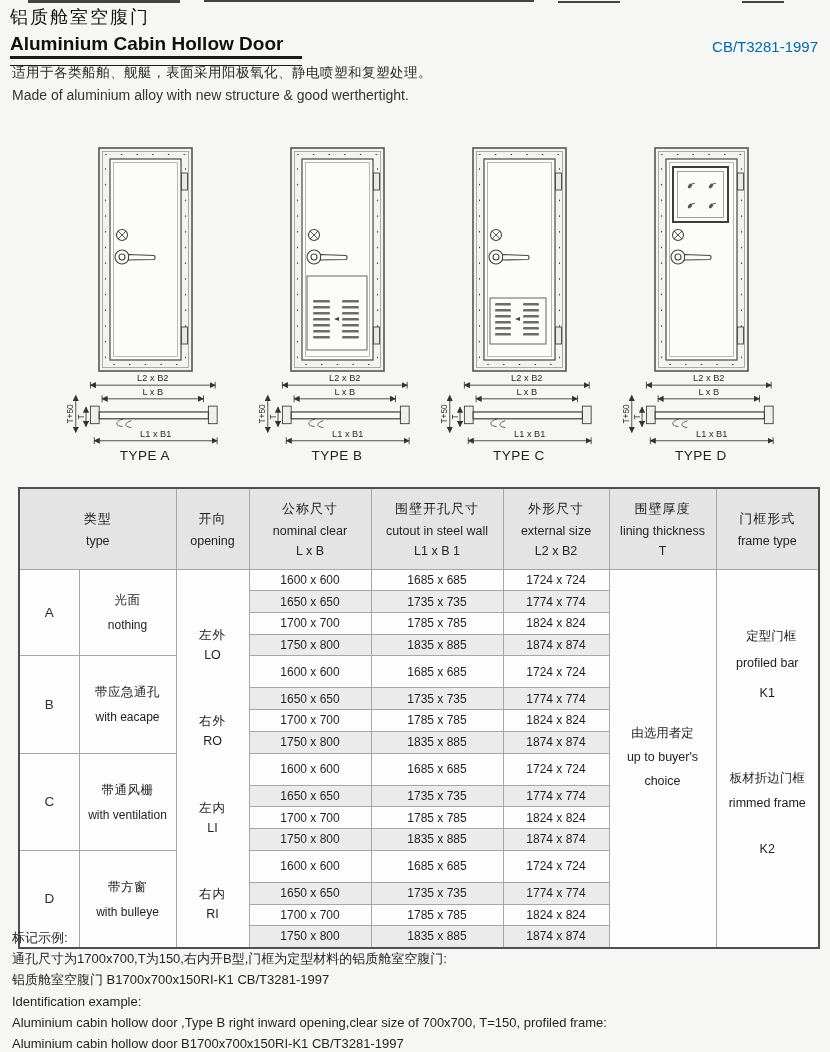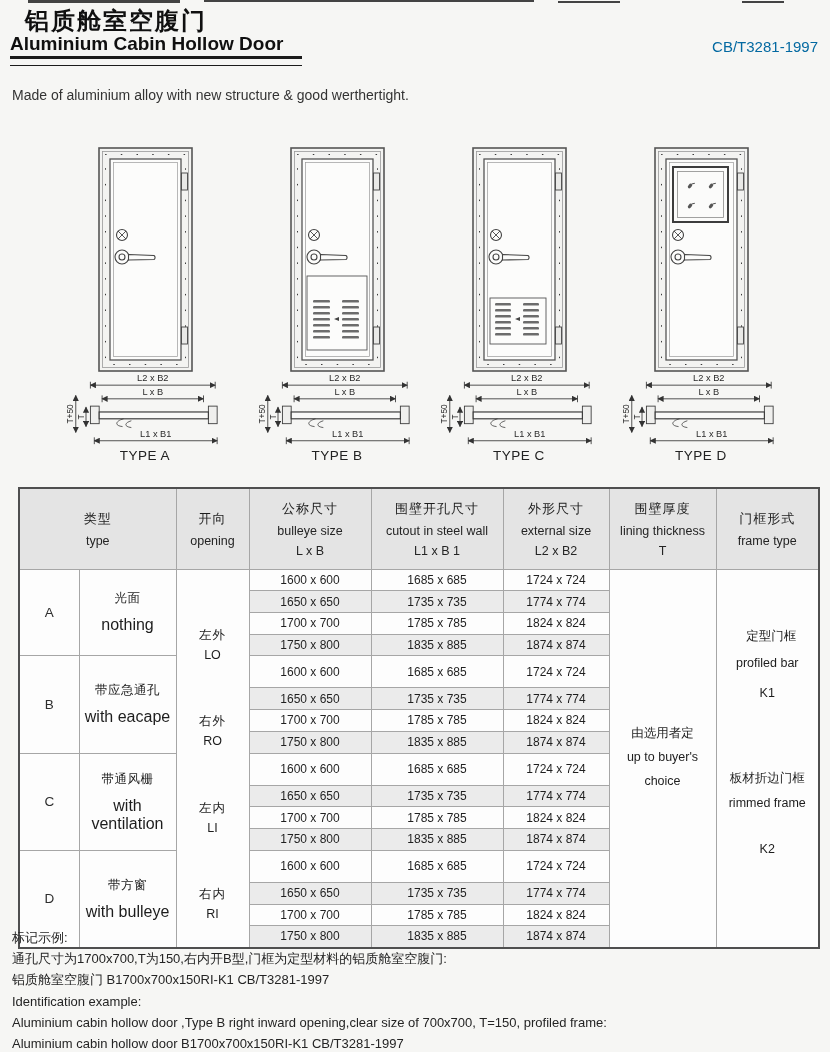--- a/index.html
+++ b/index.html
@@ -12,21 +12,21 @@
     width:830px;height:1052px;
     margin:0 auto;
     background:var(--page-bg,#f6f6f4);
     overflow:hidden;
     color:var(--ink,#1d1d1d);
   }
   
   .scanmark{position:absolute;background:#232323;opacity:.85;}
 
   
-  .title-zh{position:absolute;left:25px;top:5px;font-size:24px;font-weight:bold;letter-spacing:2px;color:#101010;}
+  .title-zh{position:absolute;left:10px;top:5px;font-size:18px;font-weight:normal;letter-spacing:2px;color:#101010;}
   .title-en{position:absolute;left:10px;top:33px;font-size:19px;font-weight:bold;color:#101010;}
   .title-rule{position:absolute;left:10px;top:56px;width:292px;height:6px;
     border-top:3px solid #1b1b1b;border-bottom:1px solid #1b1b1b;}
   .standard{position:absolute;right:12px;top:38px;font-size:15px;color:#0369a1;}
   .desc-zh{position:absolute;left:12px;top:64px;font-size:13.5px;color:#2a2a2a;letter-spacing:.5px;}
   .desc-en{position:absolute;left:12px;top:87px;font-size:14px;color:#333;}
 
   
   .fig{position:absolute;top:147px;width:170px;text-align:center;}
   .fig svg{display:block;margin:0 auto;}
@@ -49,21 +49,21 @@
   .spec-table tbody tr{height:21.7px;}
   th{background:var(--header-bg,#e4e4e4);font-weight:normal;}
   .h-zh{font-size:13px;color:#1c1c1c;letter-spacing:1px;}
   .h-en{font-size:12.5px;color:#242424;margin-top:6px;}
   .h-sym{font-size:12.5px;color:#242424;margin-top:6px;}
   .size-cell{font-size:12px;color:#1f1f1f;background:#fdfdfd;}
   tr.alt .size-cell{background:var(--row-alt,#ebebeb);}
   .letter-cell{font-size:13.5px;color:#2e2e2e;background:#fdfdfd;}
   .desc-cell,.opening-cell,.lining-cell,.frame-cell{background:#fdfdfd;}
   .two-line .zh{font-size:12.5px;letter-spacing:.5px;}
-  .two-line .en{font-size:16px;margin-top:9px;}
+  .two-line .en{font-size:12px;margin-top:9px;}
   .stack{display:flex;flex-direction:column;justify-content:space-around;height:345px;margin-top:32px;}
   .stack .pair .zh{font-size:12.5px;letter-spacing:1px;}
   .stack .pair .en{font-size:12.5px;margin-top:4px;}
   .lining-inner{display:flex;flex-direction:column;justify-content:center;height:269px;}
   .lining-inner div{font-size:12.5px;line-height:1.9;}
   .frame-inner{height:345px;position:relative;font-size:12.5px;}
   .frame-inner .f-zh1{position:absolute;top:42px;left:8px;right:0;}
   .frame-inner .f-en1{position:absolute;top:70px;left:0;right:0;}
   .frame-inner .f-k1{position:absolute;top:100px;left:0;right:0;}
   .frame-inner .f-zh2{position:absolute;top:184px;left:0;right:0;}
@@ -81,20 +81,21 @@
 
   <div class="scanmark" style="left:28px;top:0;width:152px;height:3px;"></div>
   <div class="scanmark" style="left:204px;top:0;width:330px;height:2px;"></div>
   <div class="scanmark" style="left:558px;top:1px;width:62px;height:2px;"></div>
   <div class="scanmark" style="left:742px;top:1px;width:42px;height:2px;"></div>
 
   <div class="title-zh">铝质舱室空腹门</div>
   <div class="title-en">Aluminium Cabin Hollow Door</div>
   <div class="title-rule"></div>
   <div class="standard">CB/T3281-1997</div>
+  <div class="desc-zh">适用于各类船舶、舰艇，表面采用阳极氧化、静电喷塑和复塑处理。</div>
   <div class="desc-en">Made of aluminium alloy with new structure &amp; good werthertight.</div>
 
   <svg width="0" height="0" style="position:absolute">
     <defs>
       <marker id="ah" viewBox="0 0 10 10" refX="9" refY="5" markerWidth="7" markerHeight="7" orient="auto-start-reverse">
         <path d="M0,0 L10,5 L0,10 z" fill="#333"></path>
       </marker>
     </defs>
   </svg>
 
@@ -354,21 +355,21 @@
         <th colspan="2">
           <div class="h-zh">类型</div>
           <div class="h-en">type</div>
         </th>
         <th>
           <div class="h-zh">开向</div>
           <div class="h-en">opening</div>
         </th>
         <th>
           <div class="h-zh">公称尺寸</div>
-          <div class="h-en">bulleye size</div>
+          <div class="h-en">nominal clear</div>
           <div class="h-sym">L x B</div>
         </th>
         <th>
           <div class="h-zh">围壁开孔尺寸</div>
           <div class="h-en">cutout in steel wall</div>
           <div class="h-sym">L1 x B 1</div>
         </th>
         <th>
           <div class="h-zh">外形尺寸</div>
           <div class="h-en">external  size</div>

